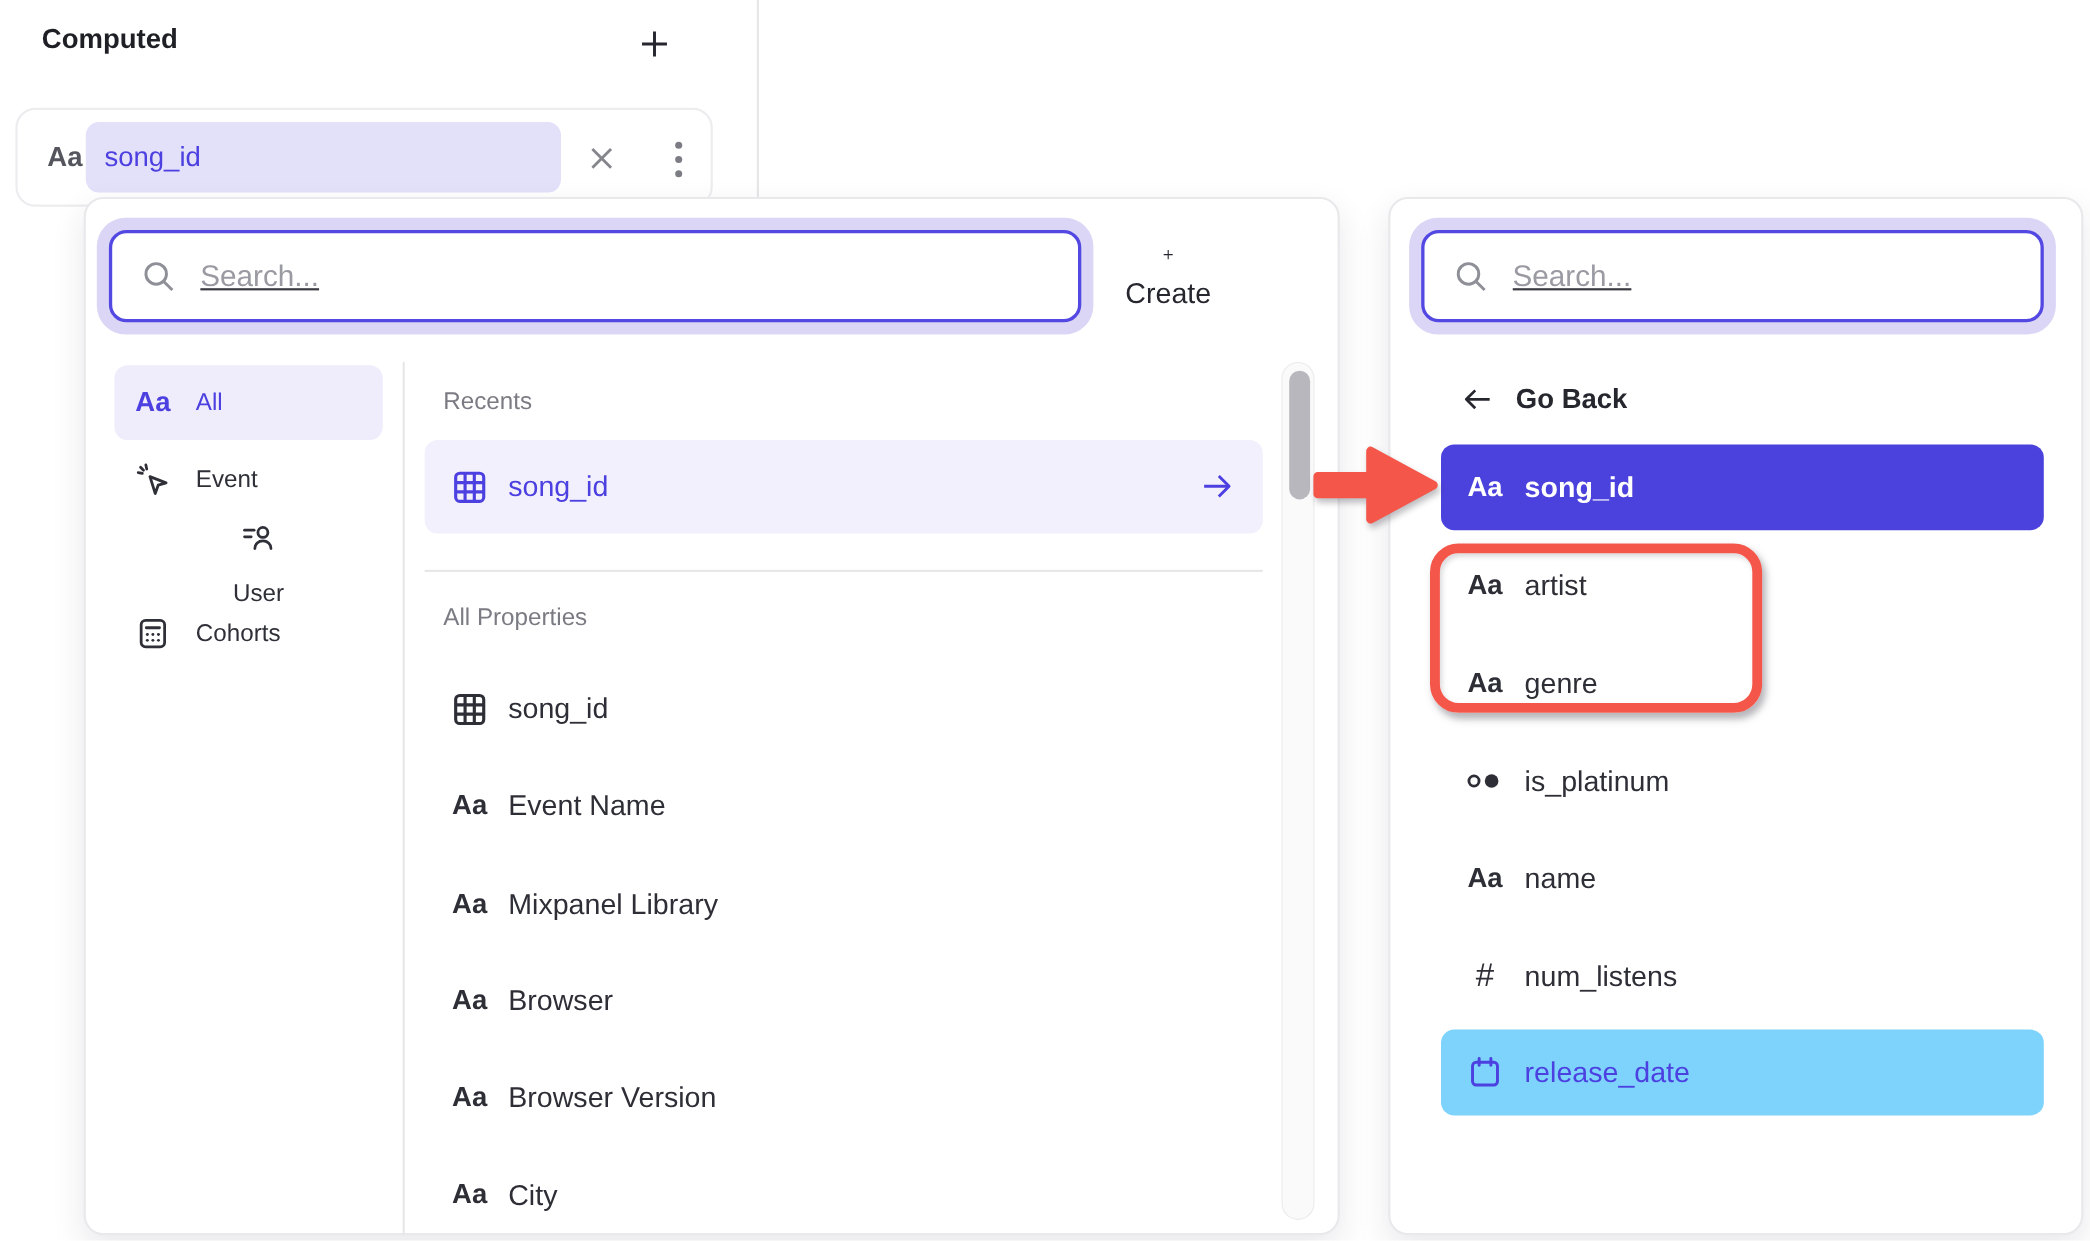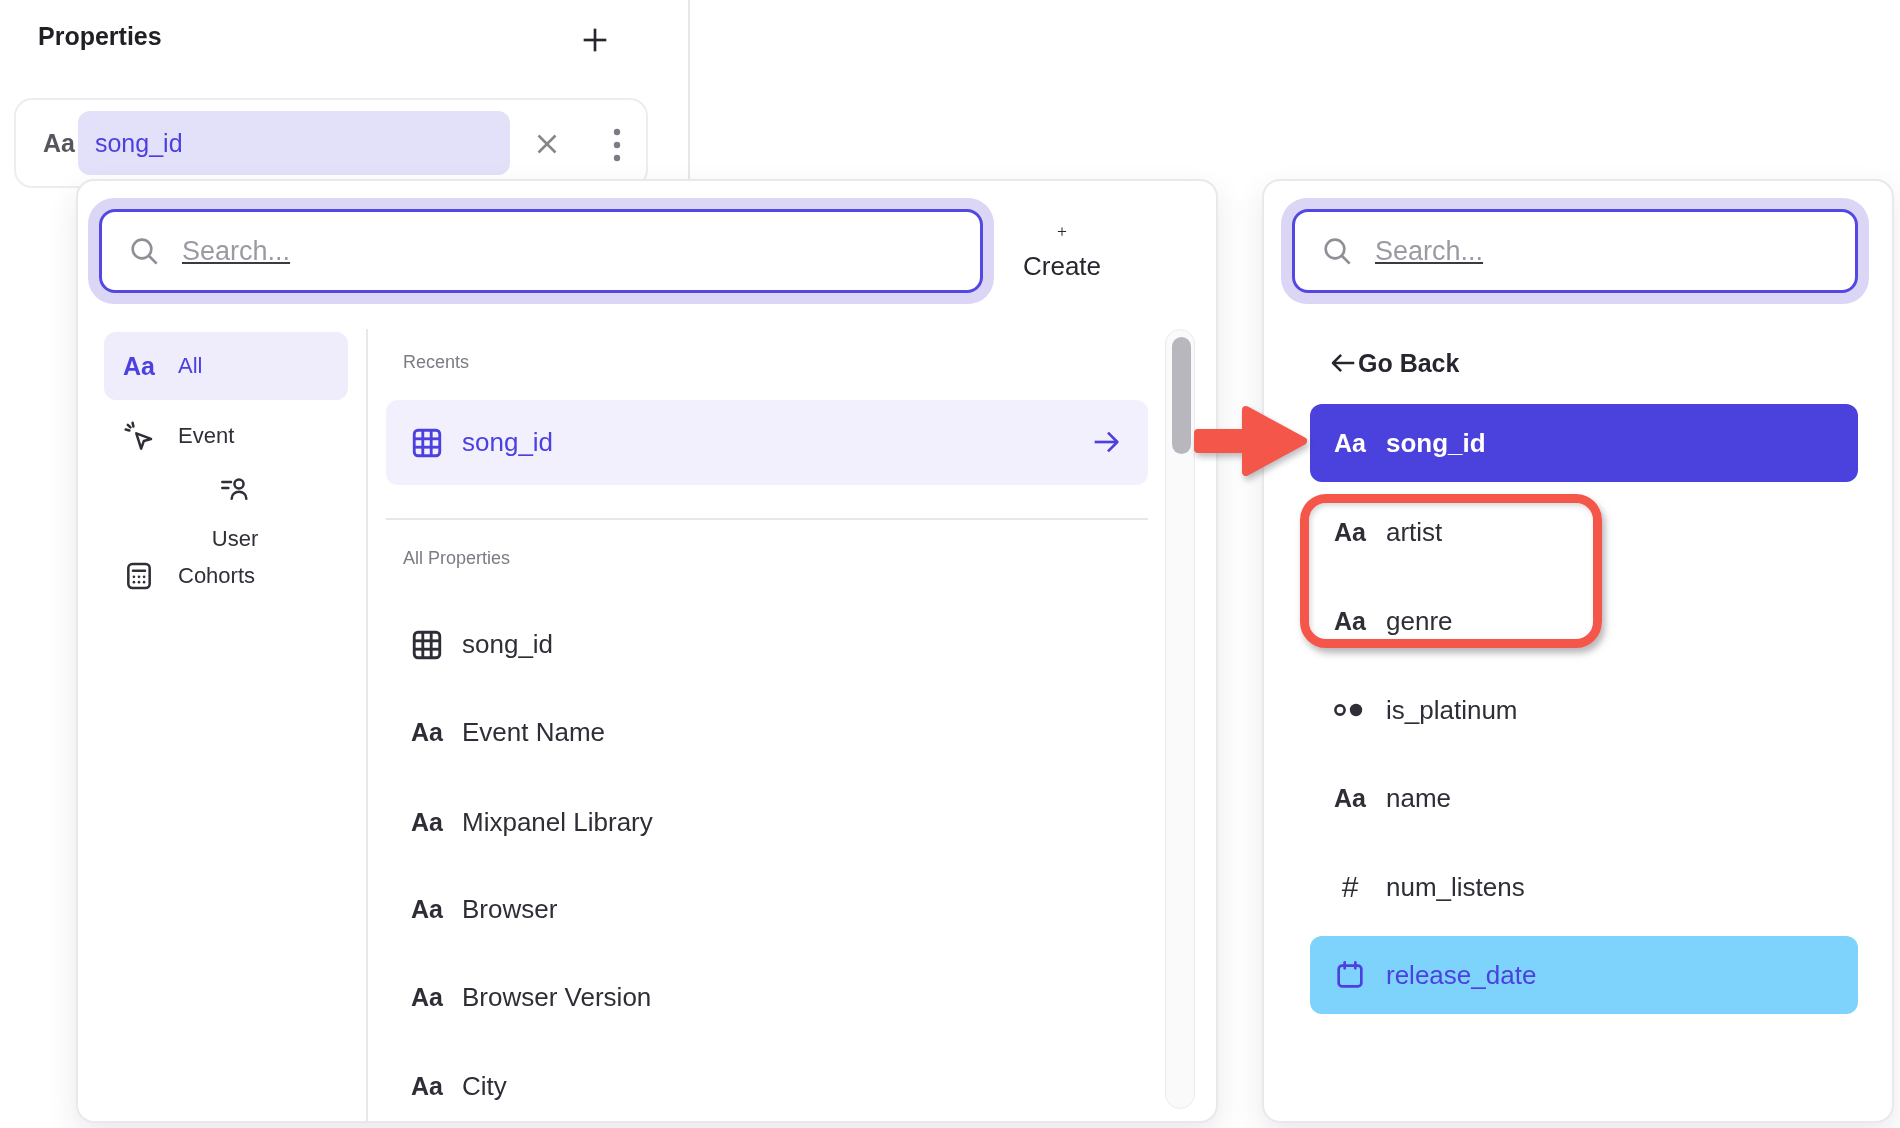--- a/index.html
+++ b/index.html
@@ -46,37 +46,37 @@
   .cat-item .lbl{font-size:22px;font-weight:400;color:#2f2f38;}
   .cat-item.selected{background:#efecfb;}
   .cat-item.selected .lbl{color:#4c40e0;}
   .aa{font-size:25px;font-weight:600;color:#2e2e36;}
   .aa.purple{color:#4c40e0;}
   .aa.white{color:#ffffff;}
 
   .v-divider{position:absolute;left:288px;top:148px;width:2px;height:794px;background:#e8e8eb;}
 
   
-  .sec-header{position:absolute;left:325px;font-size:18px;font-weight:500;color:#7b7b83;}
+  .sec-header{position:absolute;left:325px;font-size:22px;font-weight:500;color:#7b7b83;}
   .row{position:absolute;display:flex;align-items:center;box-sizing:border-box;border-radius:12px;cursor:pointer;}
   .row .ic{width:38px;display:flex;justify-content:center;}
   .row .lbl{margin-left:16px;font-size:26px;font-weight:500;color:#2e2e36;}
   .lrow{left:308px;width:762px;height:85px;padding-left:22px;}
   .lrow.hl{background:#f2f0fc;}
   .lrow.hl .lbl{color:#4c40e0;}
   .row-arrow{position:absolute;right:26px;top:26px;}
   .list-divider{position:absolute;left:308px;top:337px;width:762px;height:2px;background:#e7e7ea;}
 
   
   .scroll-track{position:absolute;left:1087px;top:148px;width:30px;height:780px;border-radius:15px;
                 background:#fafafb;border:1px solid #ebebee;box-sizing:border-box;}
   .scroll-thumb{position:absolute;left:1094px;top:156px;width:19px;height:117px;border-radius:10px;background:#b7b7bd;cursor:pointer;}
 
   
-  .go-back{position:absolute;left:64px;top:158px;height:48px;display:flex;align-items:center;cursor:pointer;}
+  .go-back{position:absolute;left:64px;top:158px;height:48px;display:flex;align-items:center;gap:20px;cursor:pointer;}
   .go-back .lbl{font-size:25px;font-weight:600;color:#26262e;}
   .rrow{left:46px;width:548px;height:78px;padding-left:20px;}
   .rrow .ic{width:40px;}
   .rrow.selected{background:#4b41dc;}
   .rrow.selected .lbl{color:#fff;font-weight:600;}
   .rrow.hl{background:#7dd3fc;}
   .rrow.hl .lbl{color:#4c40e0;}
   .hash{font-size:30px;font-weight:500;color:#2e2e36;}
 
   
@@ -84,21 +84,21 @@
                   border-radius:26px;box-sizing:border-box;pointer-events:none;z-index:6;
                   box-shadow:3px 5px 7px rgba(109,109,120,0.5), inset 2px 3px 5px rgba(109,109,120,0.25);}
   .red-arrow{position:absolute;left:1186px;top:398px;z-index:20;pointer-events:none;
              filter:drop-shadow(2px 4px 3px rgba(70,70,80,0.35));}
 </style>
 </head>
 <body>
 
 <div class="canvas">
 
-  <div class="bd-title">Properties</div>
+  <div class="bd-title">Computed</div>
   <div class="bd-add">
     <svg width="32" height="32" viewBox="0 0 24 24">
       <line x1="12" y1="3.5" x2="12" y2="20.5" stroke="#26262e" stroke-width="2"></line>
       <line x1="3.5" y1="12" x2="20.5" y2="12" stroke="#26262e" stroke-width="2"></line>
     </svg>
   </div>
   <div class="top-divider"></div>
 
   <div class="chip">
     <span class="chip-type">Aa</span>

